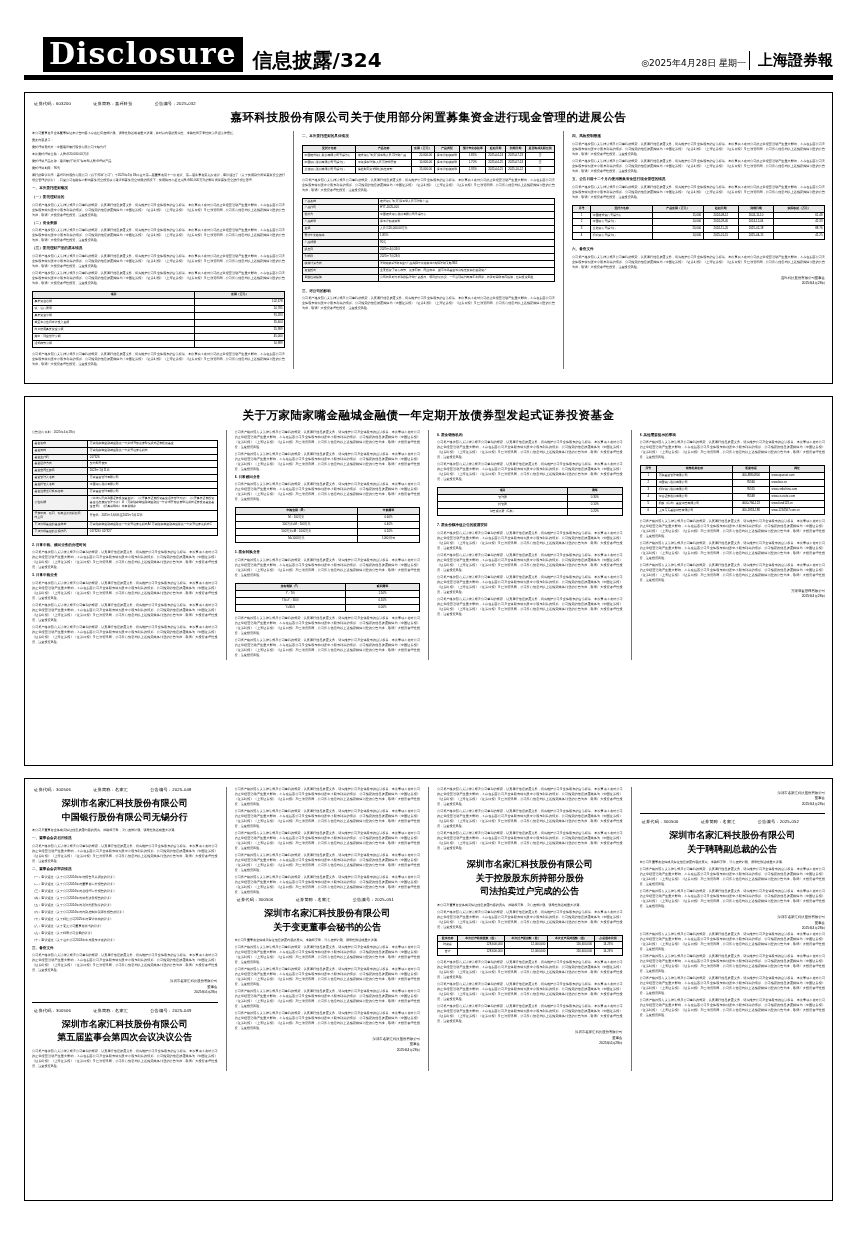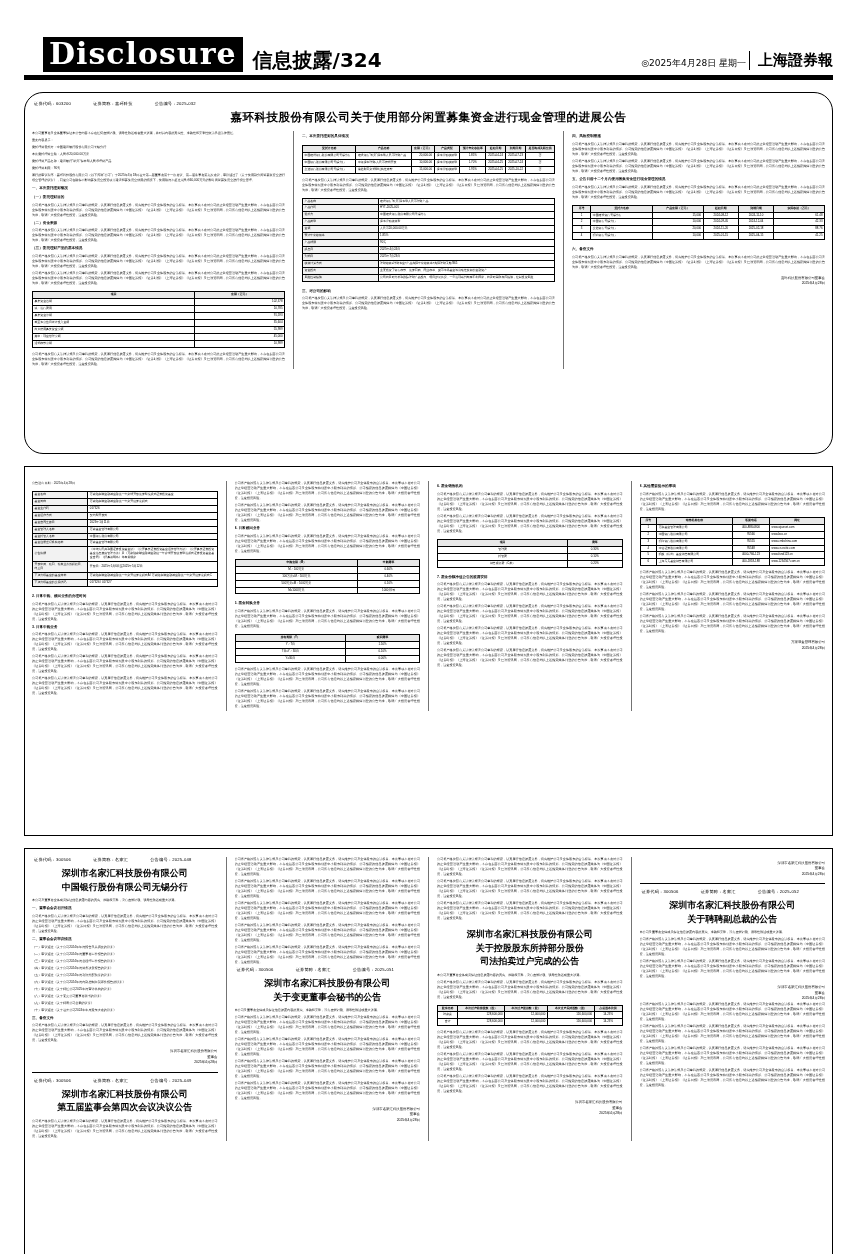--- a/index.html
+++ b/index.html
@@ -55,21 +55,21 @@
   }
   
   .block{
     border:1px solid #000;
     margin-top:12px;
     box-sizing:border-box;
     padding:8px 7px 7px 7px;
     background:#fff;
     overflow:hidden;
   }
-  .blk1{height:362px;border-radius:19px;}
+  .blk1{height:292px;}
   .blk2{height:370px;}
   .blk3{height:423px;}
   .codeline{
     font-size:4.2px;
     letter-spacing:.2px;
     display:flex;gap:22px;
     margin:0 0 4px 2px;
     color:#000;
   }
   .headline{
@@ -381,20 +381,21 @@
         <div class="sign">
           <div>嘉环科技股份有限公司董事会</div>
           <div>2025年4月28日</div>
         </div>
       </div>
     </div>
   </div>
 
   <div class="block blk2">
     <div class="headline two">
+      <div>关于万家陆家嘴金融城金融债一年定期开放债券型发起式证券投资基金</div>
     </div>
 
     <div class="cols">
 
       <div class="col">
         <div class="txt">
           <p>公告送出日期：2025年4月28日</p>
         </div>
         <table class="mini kvtable">
           <tbody>

